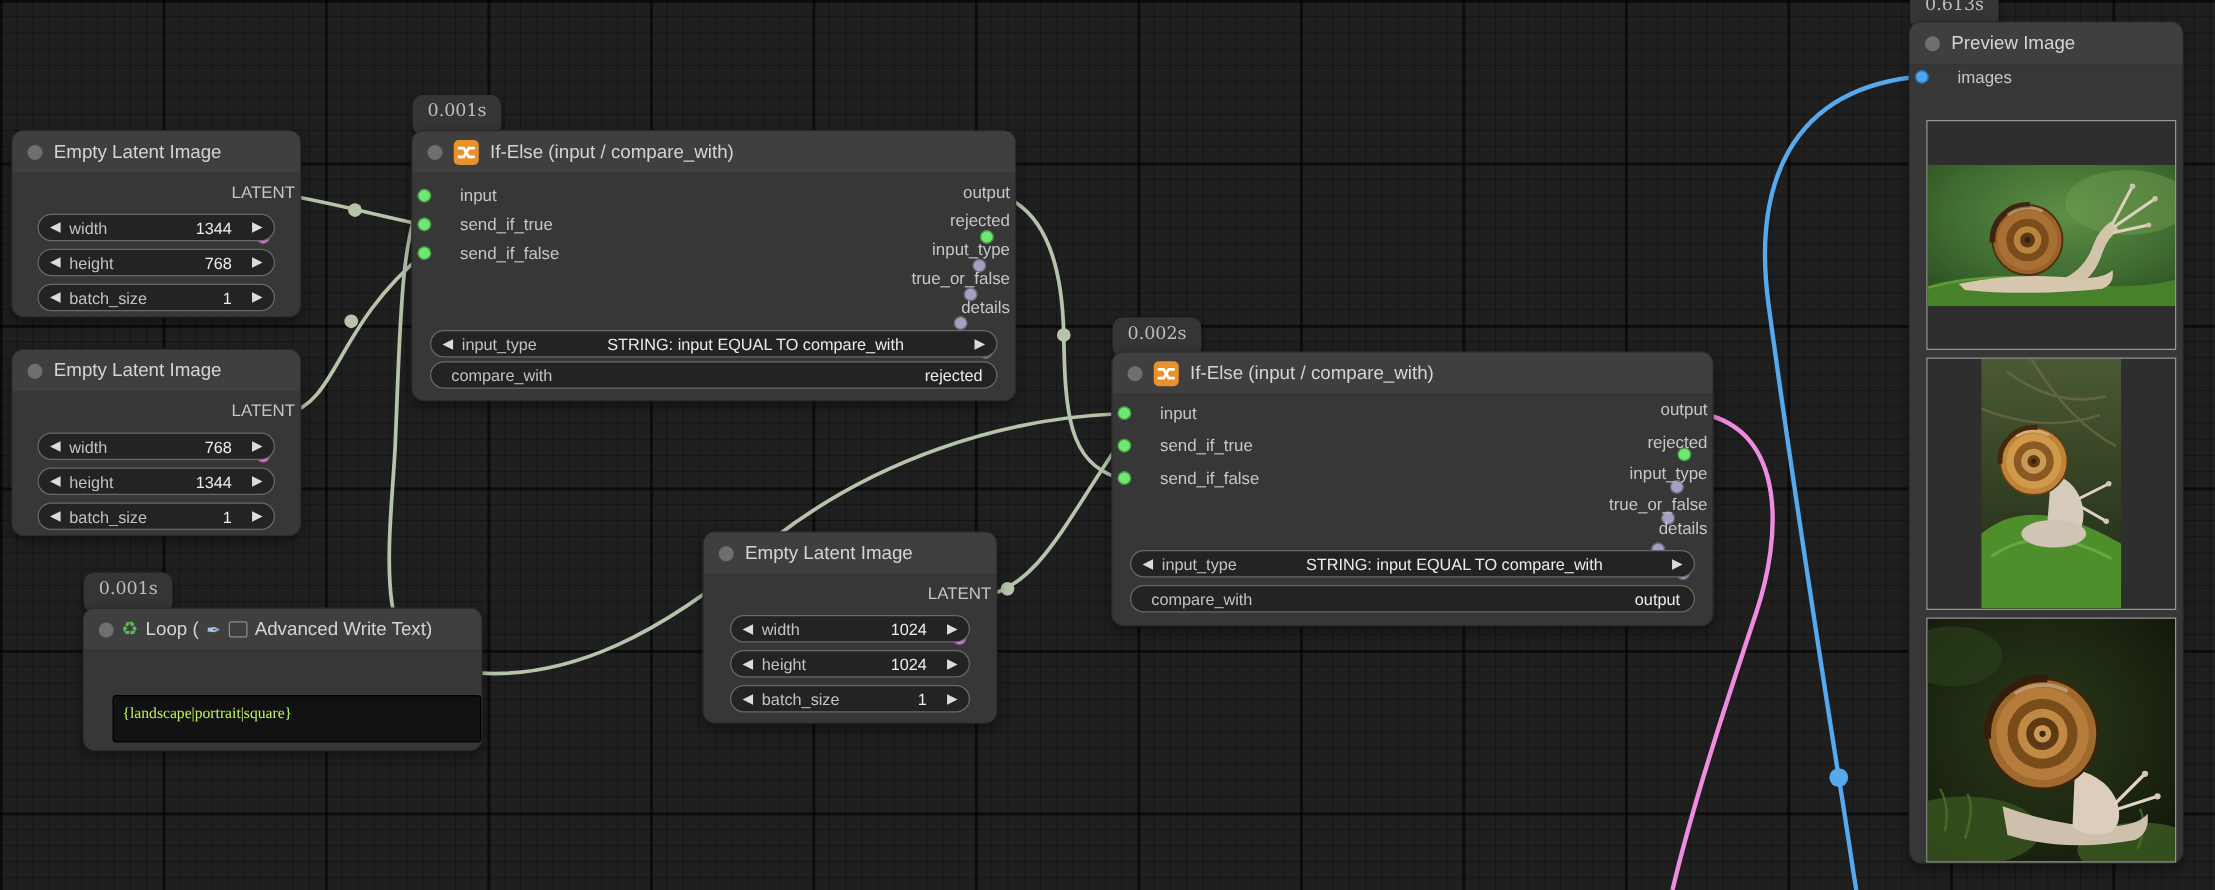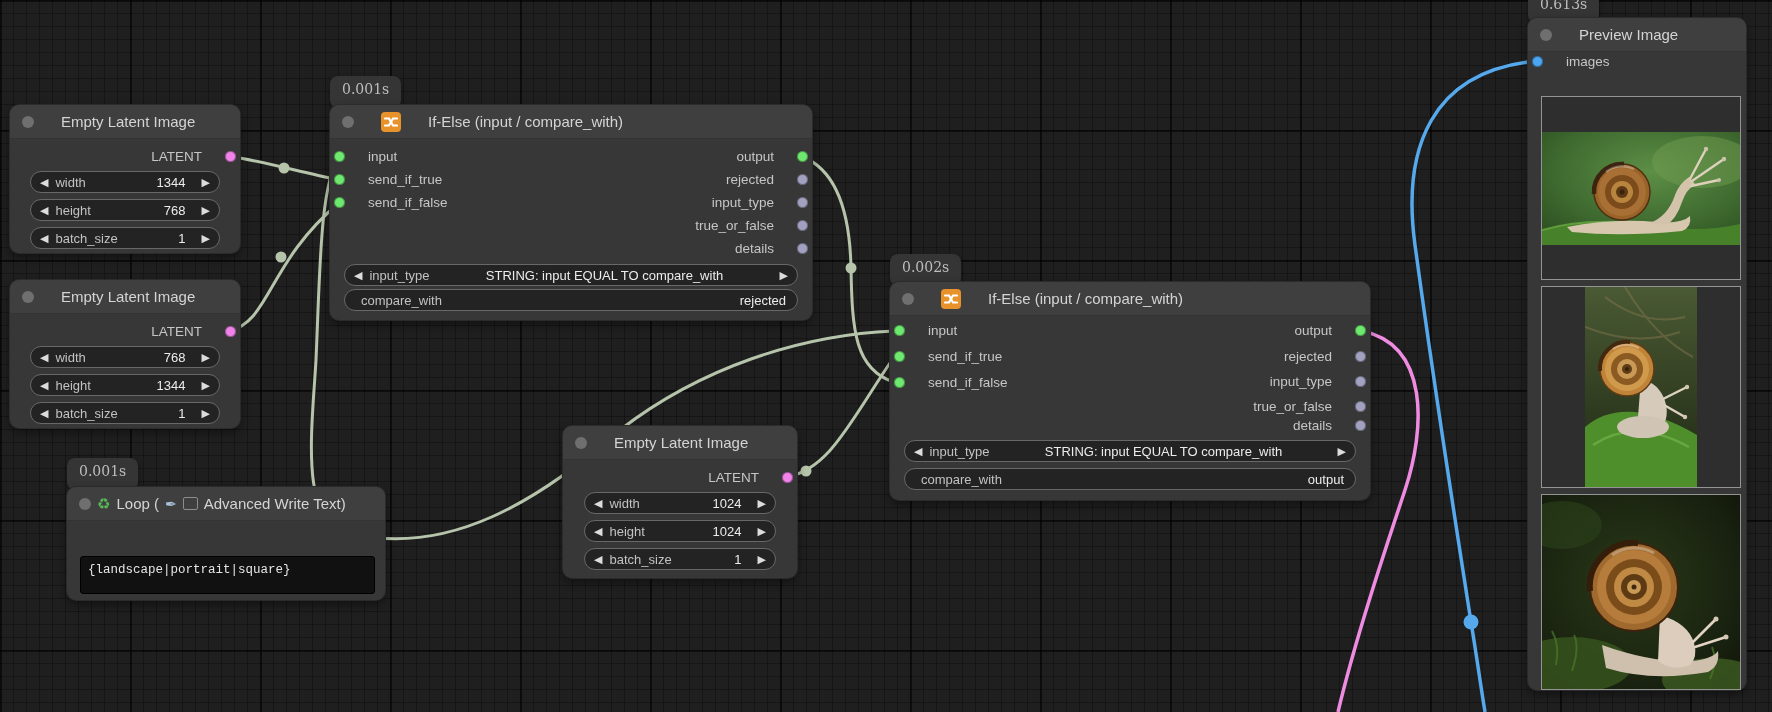--- a/index.html
+++ b/index.html
@@ -20,28 +20,28 @@
     background:#353535;border-radius:8px 8px 8px 8px;
     color:#bdbdbd;font-family:"DejaVu Serif",serif;font-size:14px;line-height:22px;
     box-shadow:0 2px 5px rgba(0,0,0,.35);
   }
   .node{
     position:absolute;z-index:3;background:#373737;border-radius:9px;
     box-shadow:0 0 0 1px #2b2b2b,0 4px 10px rgba(0,0,0,.45);
   }
   .ntitle{
     position:absolute;left:0;top:0;right:0;height:34px;border-radius:9px 9px 0 0;
-    background:#3f3f3f;display:flex;align-items:center;padding:0 12px;gap:27px;
+    background:#3f3f3f;display:flex;align-items:center;padding:0 12px;gap:9px;
     border-bottom:1px solid rgba(0,0,0,0.18);box-sizing:border-box;
   }
   .ttext{color:#d4d4d4;font-size:15px;white-space:nowrap;overflow:hidden;}
   .cdot{width:12px;height:12px;border-radius:50%;background:#6f6f6f;flex:0 0 auto;}
   .row{position:absolute;height:21px;display:flex;align-items:center;gap:23px;}
   .row.in{left:4px;}
-  .row.out{right:4px;justify-content:space-between;}
+  .row.out{right:4px;justify-content:space-between;flex-direction:column;}
   .plabel{color:#c6c6c6;font-size:13.5px;white-space:nowrap;}
   .dot{width:11px;height:11px;border-radius:50%;flex:0 0 auto;box-shadow:inset 0 0 0 1px rgba(0,0,0,.35);}
   .dot.green{background:#6ee86e;}
   .dot.grey{background:#a2a2c0;}
   .dot.pink{background:#f083ea;}
   .dot.blue{background:#4aa6f0;}
   .widget{
     position:absolute;height:22px;background:#232323;border:1px solid #686868;
     border-radius:12px;display:flex;align-items:center;padding:0 9px;box-sizing:border-box;
     font-size:13px;color:#c9c9c9;white-space:nowrap;
@@ -52,22 +52,22 @@
   .wvalue.end{margin-right:2px;}
   .wvalue.center{margin:0 auto;}
   .iconbox{
     width:20px;height:20px;border-radius:4px;background:#e8922c;flex:0 0 auto;
     display:flex;align-items:center;justify-content:center;
   }
   .emoji{font-size:15px;line-height:1;flex:0 0 auto;}
   .frameicon{width:13px;height:11px;border:1.5px solid #8d8d8d;border-radius:2px;flex:0 0 auto;}
   .textbox{
     position:absolute;background:#111111;border:1px solid #000;border-radius:3px;
-    color:#e5e5e5;font-family:Liberation Mono, monospace;font-size:12.5px;
-    padding:6px 7px;box-sizing:border-box;overflow:hidden;white-space:nowrap;
+    color:#bef264;font-family:Liberation Serif, serif;font-size:12.5px;
+    padding:6px 7px;box-sizing:border-box;overflow:hidden;white-space:nowrap;margin-left:10px;
   }
   .imgcell{
     position:absolute;left:13px;width:200px;border:1px solid #949494;background:#2e2e2e;
     box-sizing:border-box;display:flex;align-items:center;justify-content:center;overflow:hidden;
   }
   .gridicon{flex:0 0 auto;}
 </style>
 </head>
 <body>
 

